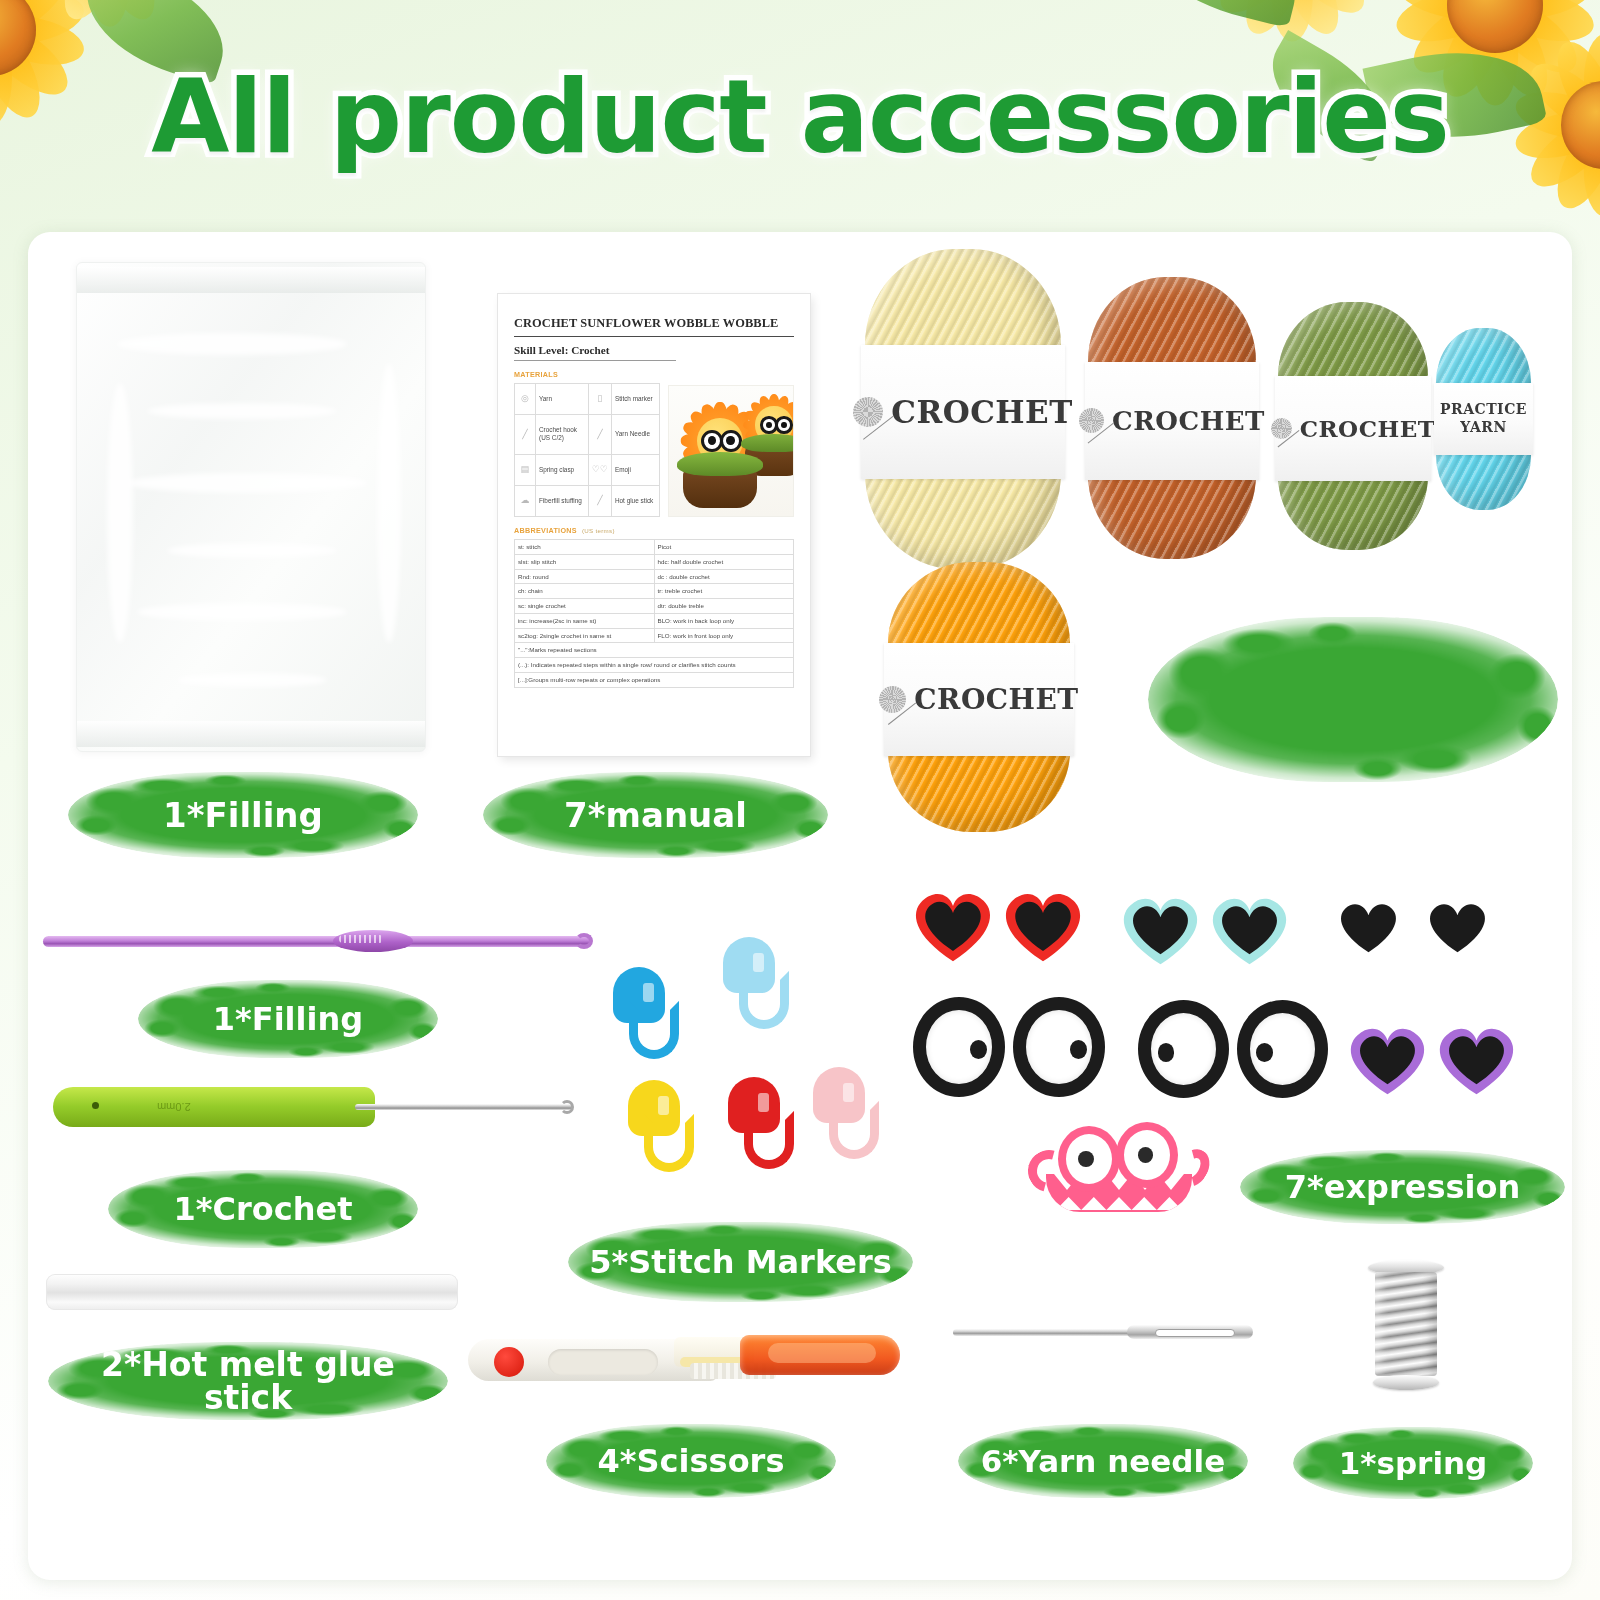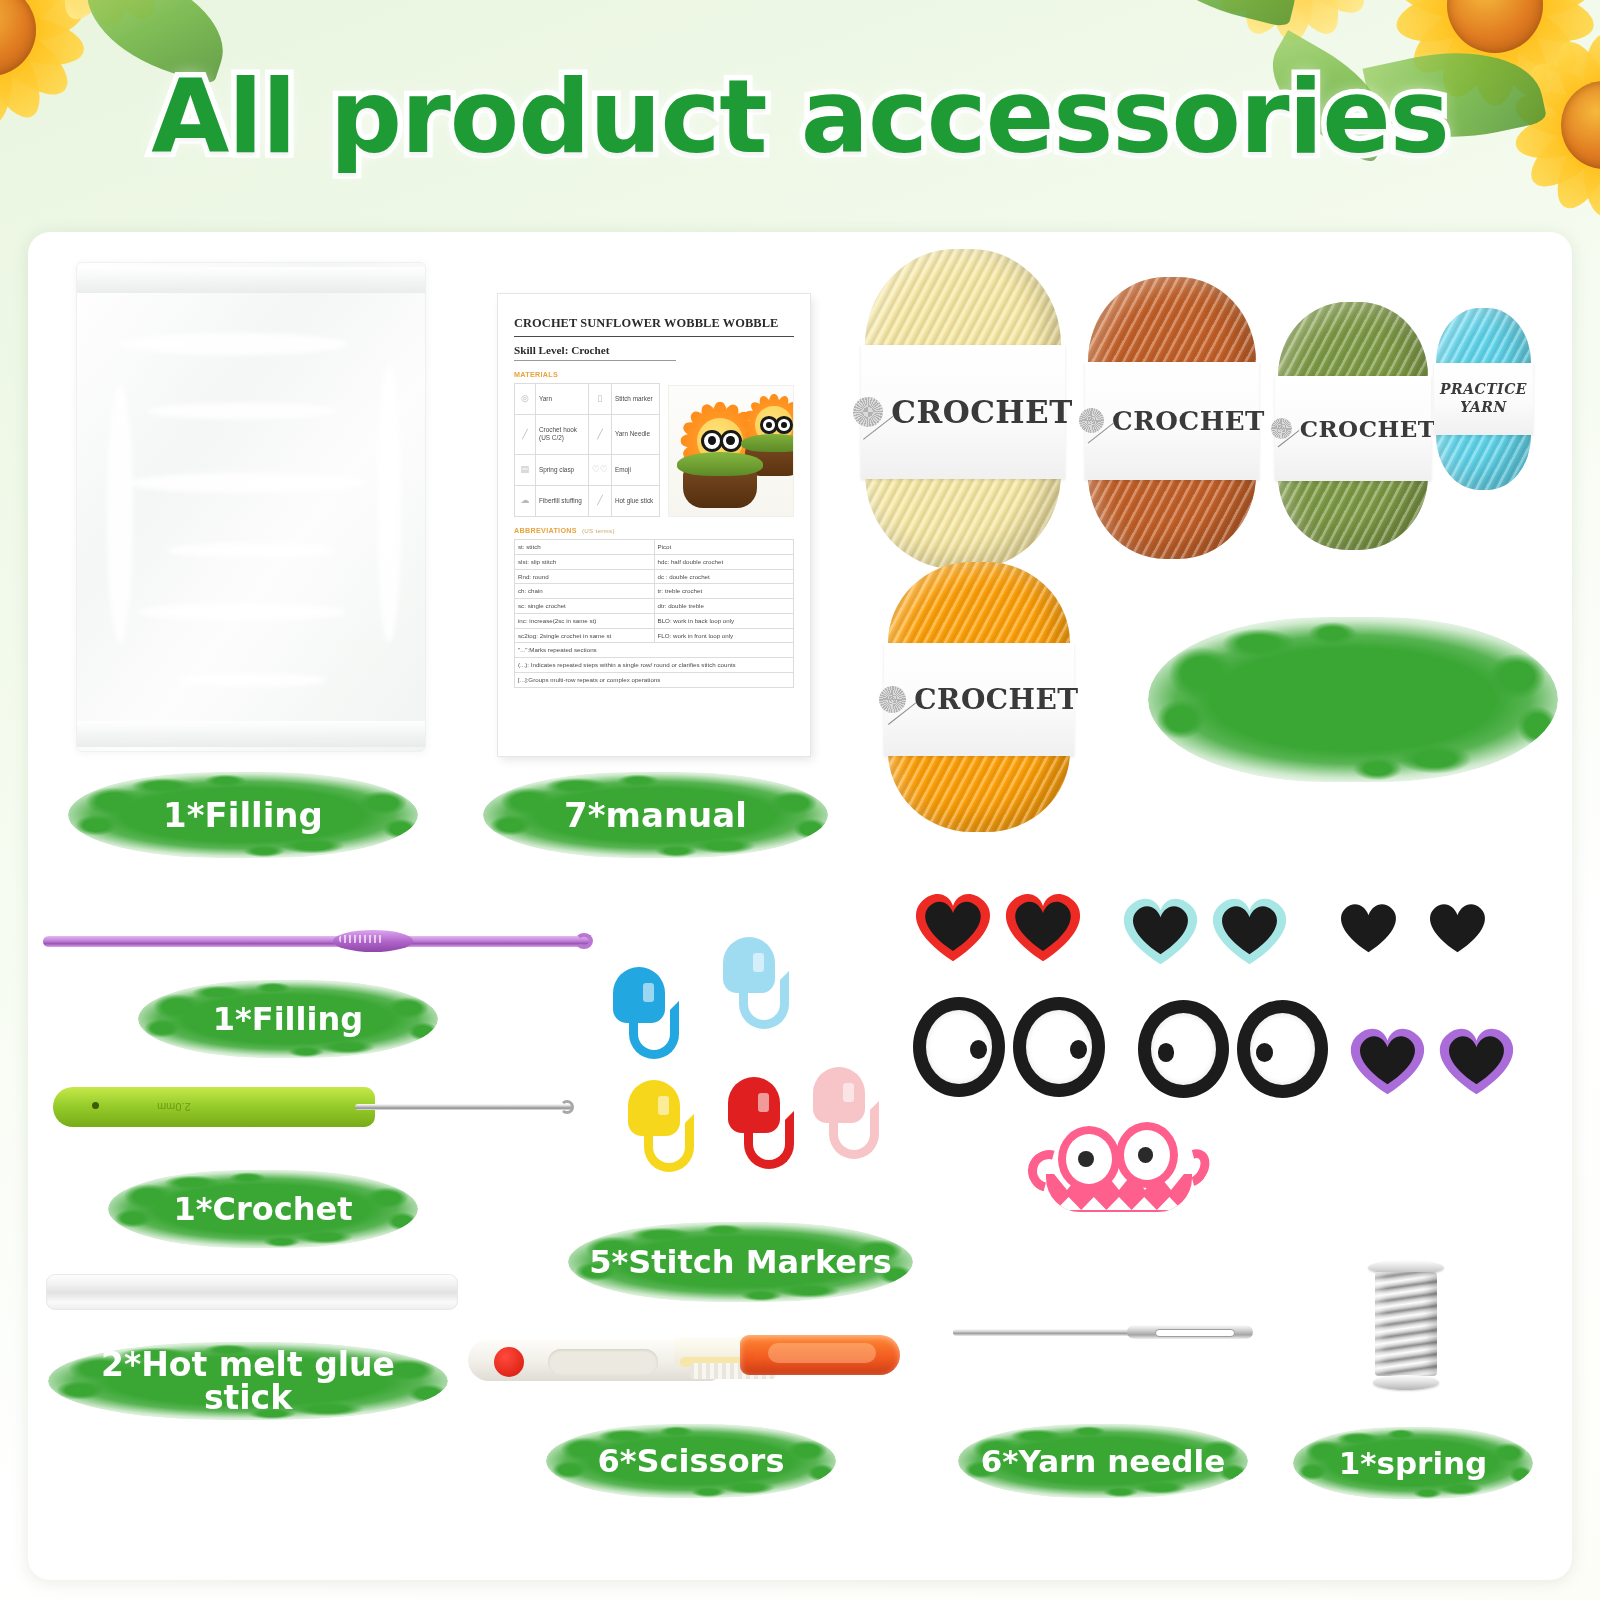--- a/index.html
+++ b/index.html
@@ -639,21 +639,21 @@
     <div class="body" id="yb2" style="background: rgb(127, 155, 71);"></div>
     <div class="label" style="height:42%;top:30%;">
       <span class="skein-ic" style="width:21px;height:21px;">
           <span class="bl"></span>
           <span class="nd"></span>
         </span>
       <span class="ltxt" style="font-size:23px;">CROCHET</span>
     </div>
   </div>
 
-  <div class="yarn" style="left:1408px;top:76px;width:95px;height:182px;font-style:italic;">
+  <div class="yarn" style="left:1408px;top:96px;width:95px;height:182px;">
     <div class="body" id="yb3" style="background: rgb(99, 214, 236);"></div>
     <div class="label" style="height:40%;top:30%;flex-direction:column;gap:1px;">
       <span class="ltxt" style="font-size:14px;line-height:1.25;text-align:center;">PRACTICE YARN</span>
     </div>
   </div>
 
   <div class="yarn" style="left:860px;top:330px;width:182px;height:270px;">
     <div class="body" id="yb4" style="background: rgb(255, 162, 12);"></div>
     <div class="label" style="height:42%;top:30%;">
       <span class="skein-ic" style="width:27px;height:27px;">
@@ -791,34 +791,38 @@
     <div style="position:absolute;left:0px;top:30px;width:42px;height:42px;border:9px solid #ff5f8d;border-right-color:transparent;border-bottom-color:transparent;border-radius:50%;transform:rotate(-30deg);"></div>
     <div style="position:absolute;left:150px;top:28px;width:30px;height:40px;border:9px solid #ff5f8d;border-left-color:transparent;border-bottom-color:transparent;border-radius:50%;transform:rotate(30deg);"></div>
     <div style="position:absolute;left:30px;top:6px;width:62px;height:66px;background:#fff;border:8px solid #ff5f8d;border-radius:50%;">
       <span style="position:absolute;left:26%;top:34%;width:34%;height:32%;background:#2a2a2a;border-radius:50%;"></span>
     </div>
     <div style="position:absolute;left:88px;top:2px;width:62px;height:66px;background:#fff;border:8px solid #ff5f8d;border-radius:50%;">
       <span style="position:absolute;left:30%;top:34%;width:34%;height:32%;background:#2a2a2a;border-radius:50%;"></span>
     </div>
   </div>
 
+  <div class="brush" style="left:1212px;top:918px;width:325px;height:74px;font-size:32px;">
+    <span class="bg"></span>
+      <span class="txt">7*expression</span>
+  </div>
 
   <div class="scis" style="left:440px;top:1095px;width:430px;height:64px;">
     <div style="position:absolute;left:0;top:12px;width:250px;height:42px;background:linear-gradient(180deg,#fefdfa 0%,#f1efe8 55%,#dedcd4 100%);border-radius:22px 8px 8px 22px;"></div>
     <div style="position:absolute;left:26px;top:20px;width:30px;height:30px;background:radial-gradient(circle at 38% 32%,#ff4a3d,#d41709);border-radius:50%;"></div>
     <div style="position:absolute;left:80px;top:22px;width:110px;height:26px;background:#ece9e0;border-radius:13px;box-shadow:inset 0 1px 3px rgba(0,0,0,.12);"></div>
     <div style="position:absolute;left:206px;top:10px;width:80px;height:30px;background:linear-gradient(180deg,#fffdf4,#eee9d8);border-radius:6px;"></div>
     <div style="position:absolute;left:212px;top:30px;width:70px;height:10px;background:#f6e7a8;border-radius:5px;"></div>
     <div style="position:absolute;left:222px;top:36px;width:86px;height:16px;background:repeating-linear-gradient(90deg,#e8e6dd 0 4px,#f7f6f1 4px 8px);border-radius:4px;"></div>
     <div style="position:absolute;left:272px;top:8px;width:160px;height:40px;background:linear-gradient(180deg,rgba(255,130,40,.95) 0%,rgba(240,80,20,.95) 60%,rgba(200,50,10,.95) 100%);border-radius:10px 22px 22px 10px;box-shadow:inset 0 2px 6px rgba(255,255,255,.45);"></div>
     <div style="position:absolute;left:300px;top:16px;width:108px;height:20px;background:rgba(255,200,150,.45);border-radius:10px;"></div>
   </div>
   <div class="brush" style="left:518px;top:1192px;width:290px;height:74px;font-size:32px;">
     <span class="bg"></span>
-      <span class="txt">6*Scissors</span>
+      <span class="txt">4*Scissors</span>
   </div>
 
   <div class="yneedle" style="left:925px;top:1090px;width:300px;height:20px;">
     <div class="nb" style="width:62%;"></div>
     <div class="ey"></div>
   </div>
   <div class="brush" style="left:930px;top:1192px;width:290px;height:74px;font-size:31px;">
     <span class="bg"></span>
       <span class="txt">6*Yarn needle</span>
   </div>

